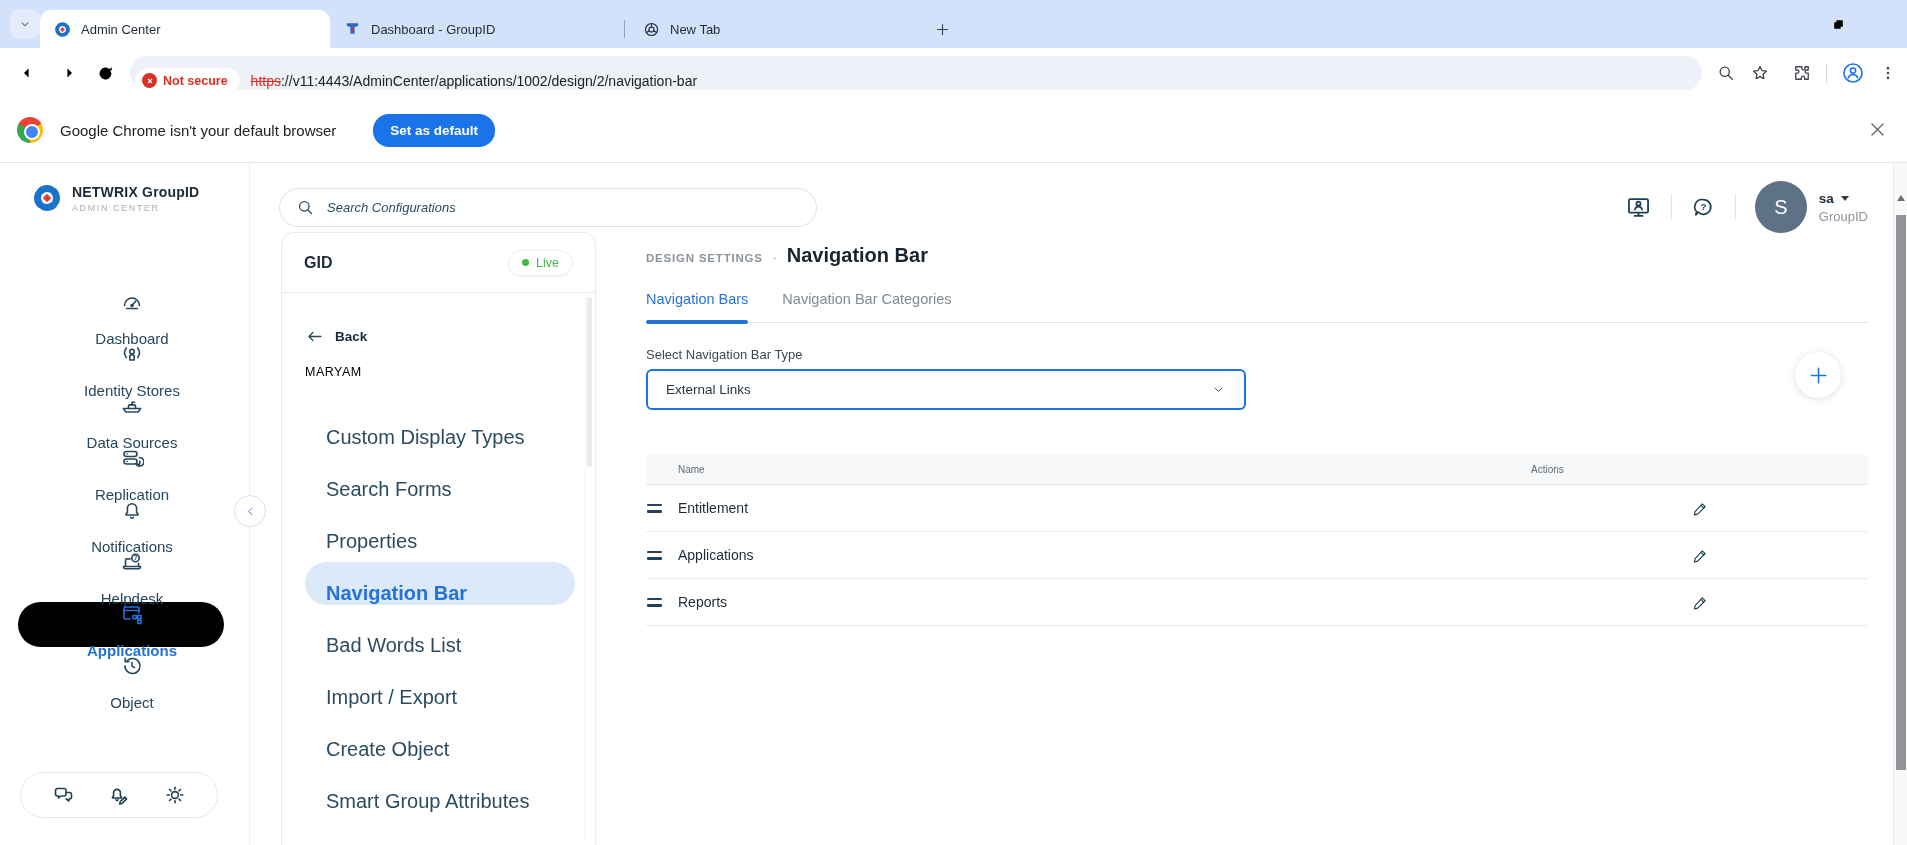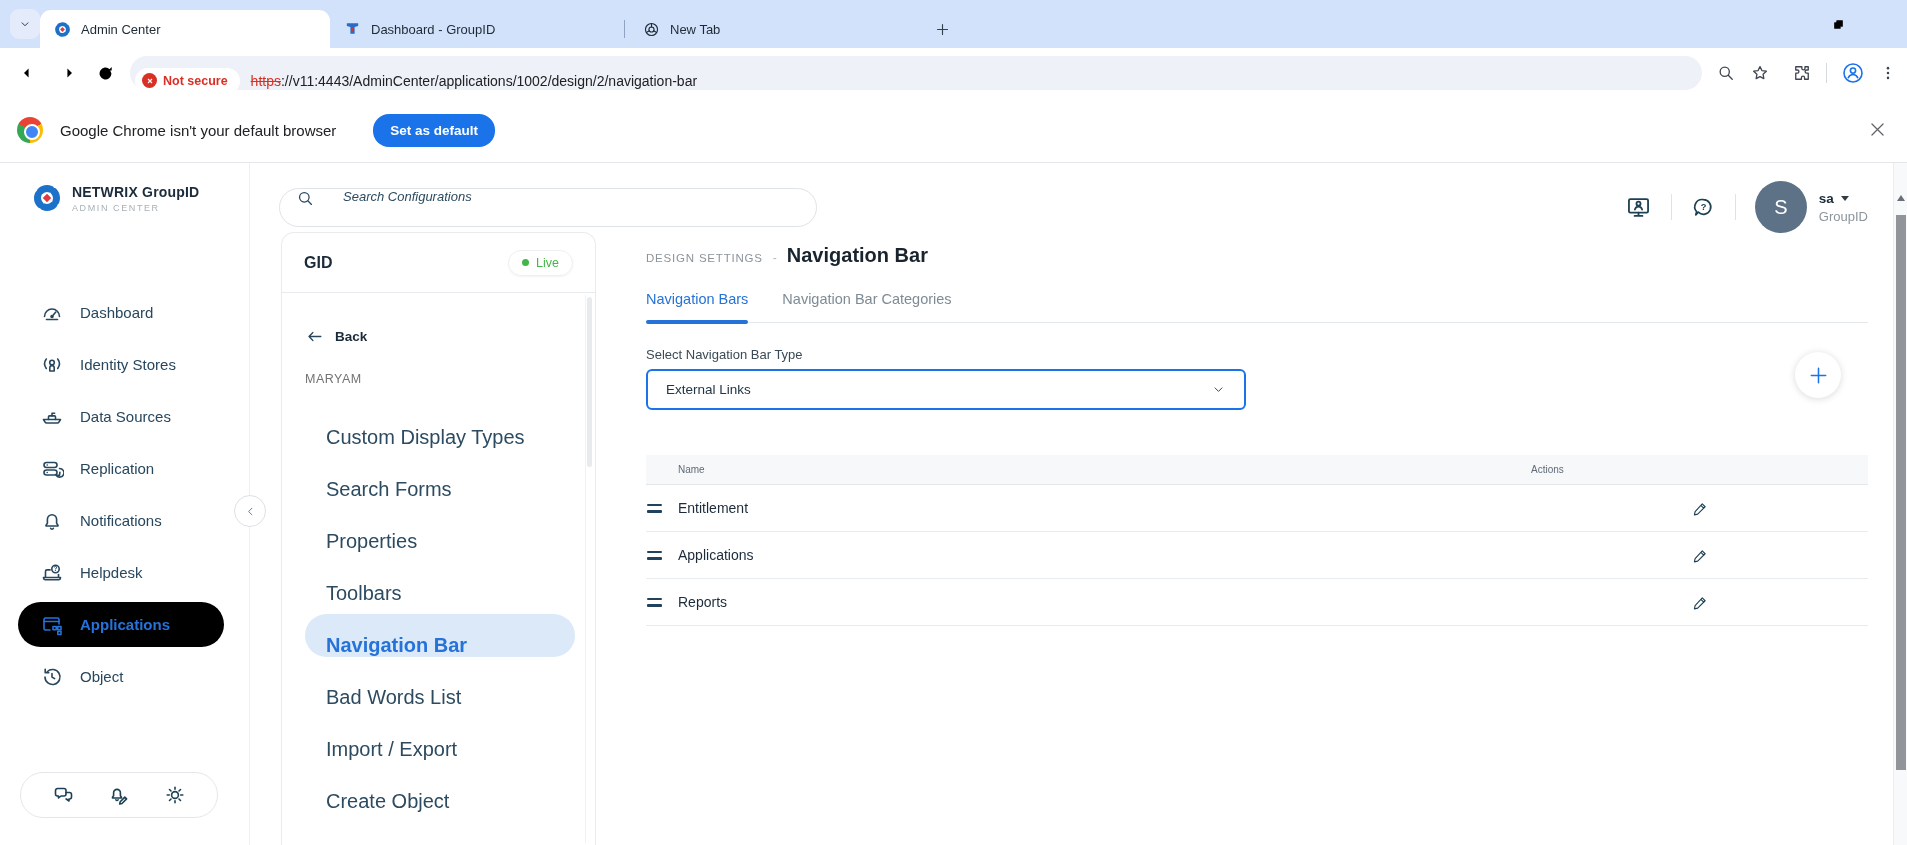--- a/index.html
+++ b/index.html
@@ -54,70 +54,70 @@
 
   
   .app { position:relative; height:682px; background:#fff; }
 
   .sidebar { position:absolute; left:0; top:0; bottom:0; width:250px; border-right:1px solid #edeff1; }
   .brand { display:flex; align-items:center; gap:10px; padding:20px 0 0 32px; }
   .brand-name { font-size:14px; font-weight:700; color:#1b2b3a; letter-spacing:.2px; }
   .brand-sub { font-size:9px; color:#a7b0b7; letter-spacing:1.6px; margin-top:3px; }
   .nav { position:absolute; top:127px; left:0; right:0; }
   .nav-item { height:45px; margin:0 25px 7px 18px; border-radius:24px; display:flex; align-items:center;
-              gap:16px; padding-left:22px; color:#27475e; font-size:15px; }
+              gap:16px; padding-left:22px; color:#27475e; font-size:15px;flex-direction:column; }
   .nav-item.active { background:#000000; color:#2572d9; font-weight:700; }
   .side-util { position:absolute; left:20px; bottom:27px; width:198px; height:46px; border:1px solid #e4e7ea;
                border-radius:24px; display:flex; align-items:center; justify-content:space-around;
                padding:0 14px; color:#1d4053; }
 
   .collapse-btn { position:absolute; left:234px; top:332px; width:32px; height:32px; border-radius:50%;
                   background:#fff; border:1px solid #dde1e5; display:flex; align-items:center;
                   justify-content:center; color:#2572d9; z-index:6; }
 
   .gid-panel { position:absolute; left:281px; top:69px; bottom:0; width:315px; background:#fff;
                border:1px solid #e9ebee; border-bottom:none; border-radius:13px 13px 0 0; overflow:hidden; }
   .gid-head { height:60px; display:flex; align-items:center; padding:0 22px; border-bottom:1px solid #e9ebee; }
   .gid-title { font-size:16px; font-weight:700; color:#1b2b3a; }
   .live-badge { margin-left:auto; display:flex; align-items:center; gap:7px; border:1px solid #edeff2;
                 box-shadow:0 1px 2px rgba(0,0,0,.05); border-radius:14px; padding:5px 13px;
                 color:#43b649; font-size:12.5px; }
   .live-dot { width:7px; height:7px; border-radius:50%; background:#43b649; }
   .back-row { position:absolute; top:94px; left:23px; display:flex; align-items:center; gap:11px;
               color:#27475e; }
   .back-label { font-size:13.5px; font-weight:700; color:#1b2b3a; }
-  .section-label { position:absolute; top:139px; left:23px; font-size:12.5px; color:#737373; letter-spacing:.5px; }
+  .section-label { position:absolute; top:132px; left:23px; font-size:12.5px; color:#000000; letter-spacing:.5px; }
   .menu { position:absolute; top:173px; left:0; right:0; }
   .menu-item { height:43px; margin:0 20px 9px 23px; border-radius:22px; display:flex; align-items:flex-end;
                padding-left:21px; font-size:20px; color:#2c4b61; }
   .menu-item.selected { background:#dbe9f9; color:#2572d9; font-weight:700; }
   .panel-scroll { position:absolute; right:2px; top:62px; bottom:2px; width:8px; border-left:1px solid #f0f2f4; }
   .panel-scroll .pthumb { position:absolute; top:2px; left:1px; width:5px; height:170px; background:#e8ebee;
                border-radius:3px; }
 
   .search-box { position:absolute; left:279px; top:25px; width:538px; height:39px; border:1px solid #dfe3e8;
-                border-radius:20px; background:#fff; display:flex; align-items:flex-start; gap:28px;
+                border-radius:20px; background:#fff; display:flex; align-items:center; gap:12px;
                 padding:0 16px; color:#27475e; }
   .search-box input { border:none; outline:none; flex:1; font-family:inherit; font-size:13px; color:#2c4a60;
                 background:transparent; }
   .search-box input::placeholder { color:#2c4a60; font-style:italic; opacity:1; }
 
   .header-right { position:absolute; top:18px; right:39px; display:flex; align-items:center; color:#1d4053; }
   .hdr-divider { width:1px; height:26px; background:#e0e3e6; margin:0 19px; }
   .avatar { width:52px; height:52px; border-radius:50%; background:#5d7286; color:#fff; font-size:20px;
             display:flex; align-items:center; justify-content:center; margin-right:12px; }
   .user-name-row { display:flex; align-items:center; gap:7px; font-size:13.5px; font-weight:700; color:#1b2b3a; }
   .caret-down { width:0; height:0; border-left:4.5px solid transparent; border-right:4.5px solid transparent;
             border-top:5.5px solid #333c44; }
   .user-org { font-size:13px; color:#8d959c; margin-top:3px; }
 
   
   .main { position:absolute; left:596px; right:14px; top:0; bottom:0; }
   .crumbs { position:absolute; top:81px; left:50px; display:flex; align-items:baseline; gap:10px; }
-  .crumb { font-size:11.5px; font-weight:400; color:#8b939b; letter-spacing:.8px; }
+  .crumb { font-size:11.5px; font-weight:700; color:#8b939b; letter-spacing:.8px; }
   .crumb-sep { font-size:12px; color:#b4bac0; }
   .page-title { font-size:20px; font-weight:700; color:#19242e; }
   .tabs2 { position:absolute; top:128px; left:50px; right:25px; display:flex; gap:34px;
            border-bottom:1px solid #e5e8eb; }
   .tab2 { position:relative; padding-bottom:15px; font-size:14.5px; font-weight:400; color:#7e8b95; }
   .tab2.active { color:#2572d9; }
   .tab2.active::after { content:""; position:absolute; left:0; right:0; bottom:-2px; height:4px;
            background:#2572d9; border-radius:2px; }
   .form-label { position:absolute; top:184px; left:50px; font-size:13px; color:#3a4a56; }
   .dropdown { position:absolute; top:206px; left:50px; width:600px; height:41px; border:2px solid #1a73e8;
@@ -455,23 +455,20 @@
     <div class="menu">
       <div class="menu-item">
           <span>Custom Display Types</span>
         </div>
       <div class="menu-item">
           <span>Search Forms</span>
         </div>
       <div class="menu-item">
           <span>Properties</span>
         </div>
-      <div class="menu-item">
-          <span>Toolbars</span>
-        </div>
       <div class="menu-item selected">
           <span>Navigation Bar</span>
         </div>
       <div class="menu-item">
           <span>Bad Words List</span>
         </div>
       <div class="menu-item">
           <span>Import / Export</span>
         </div>
       <div class="menu-item">

